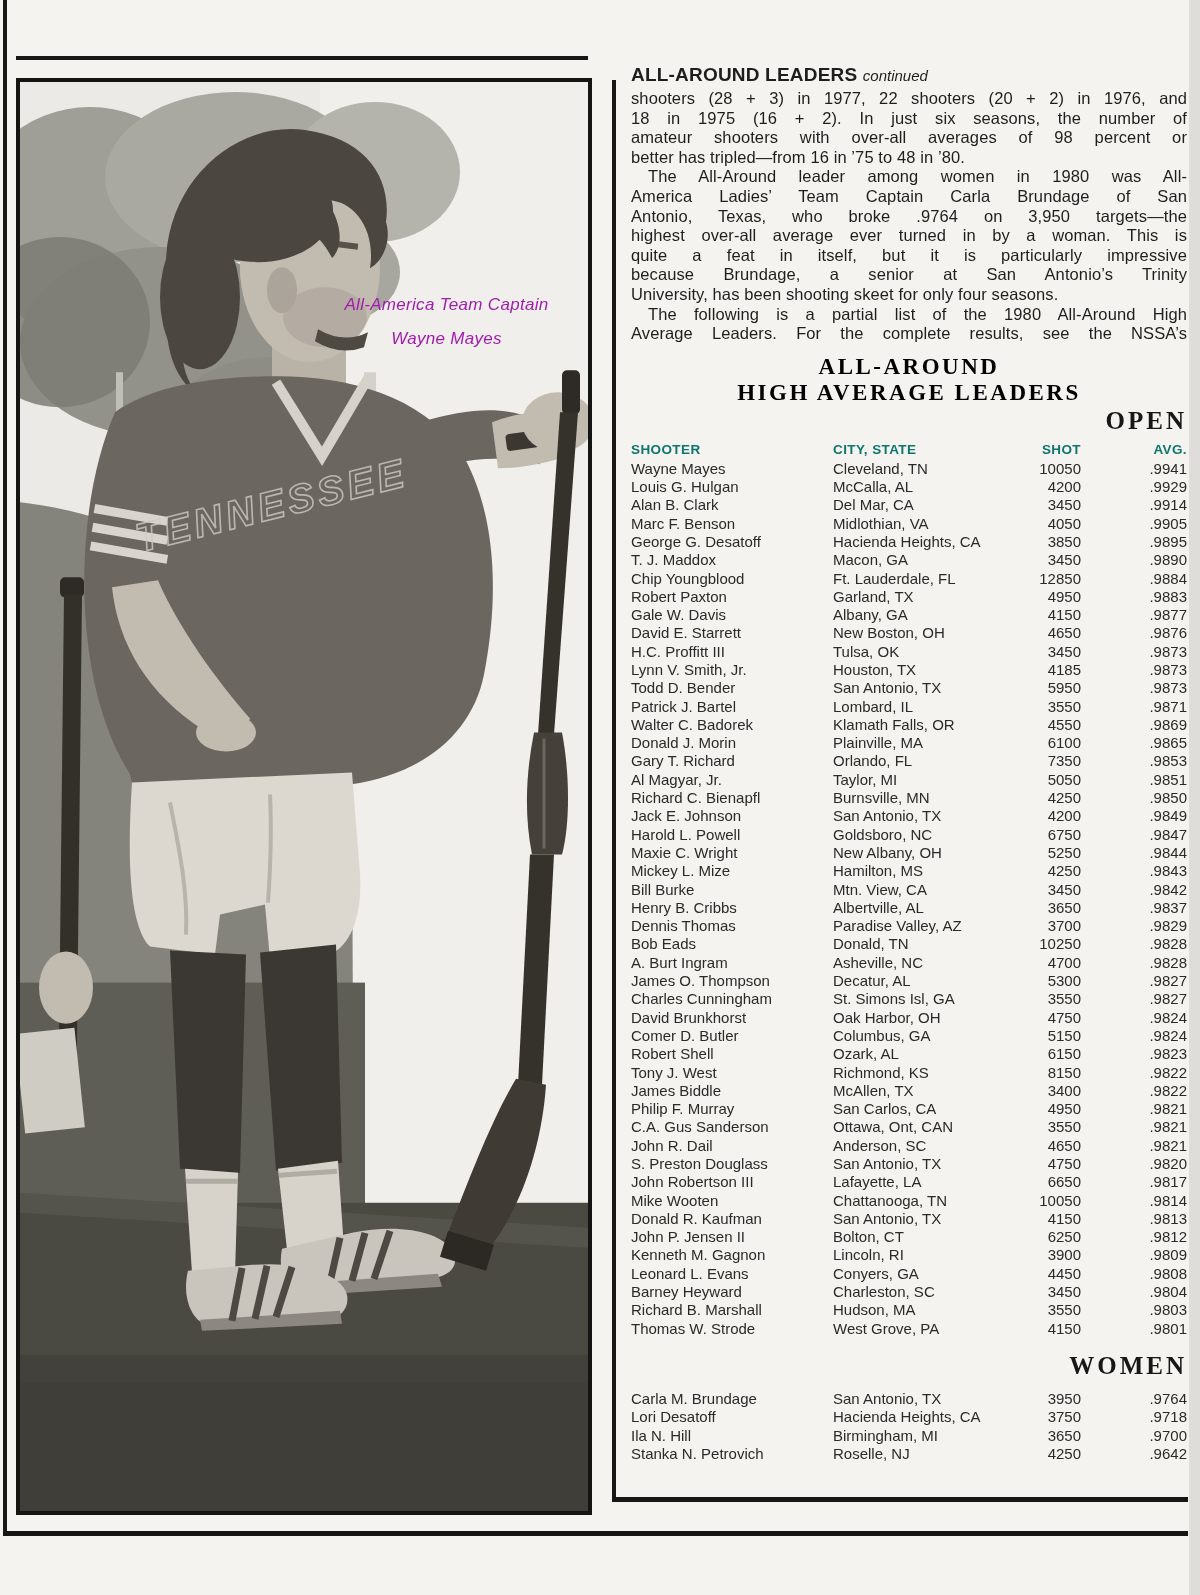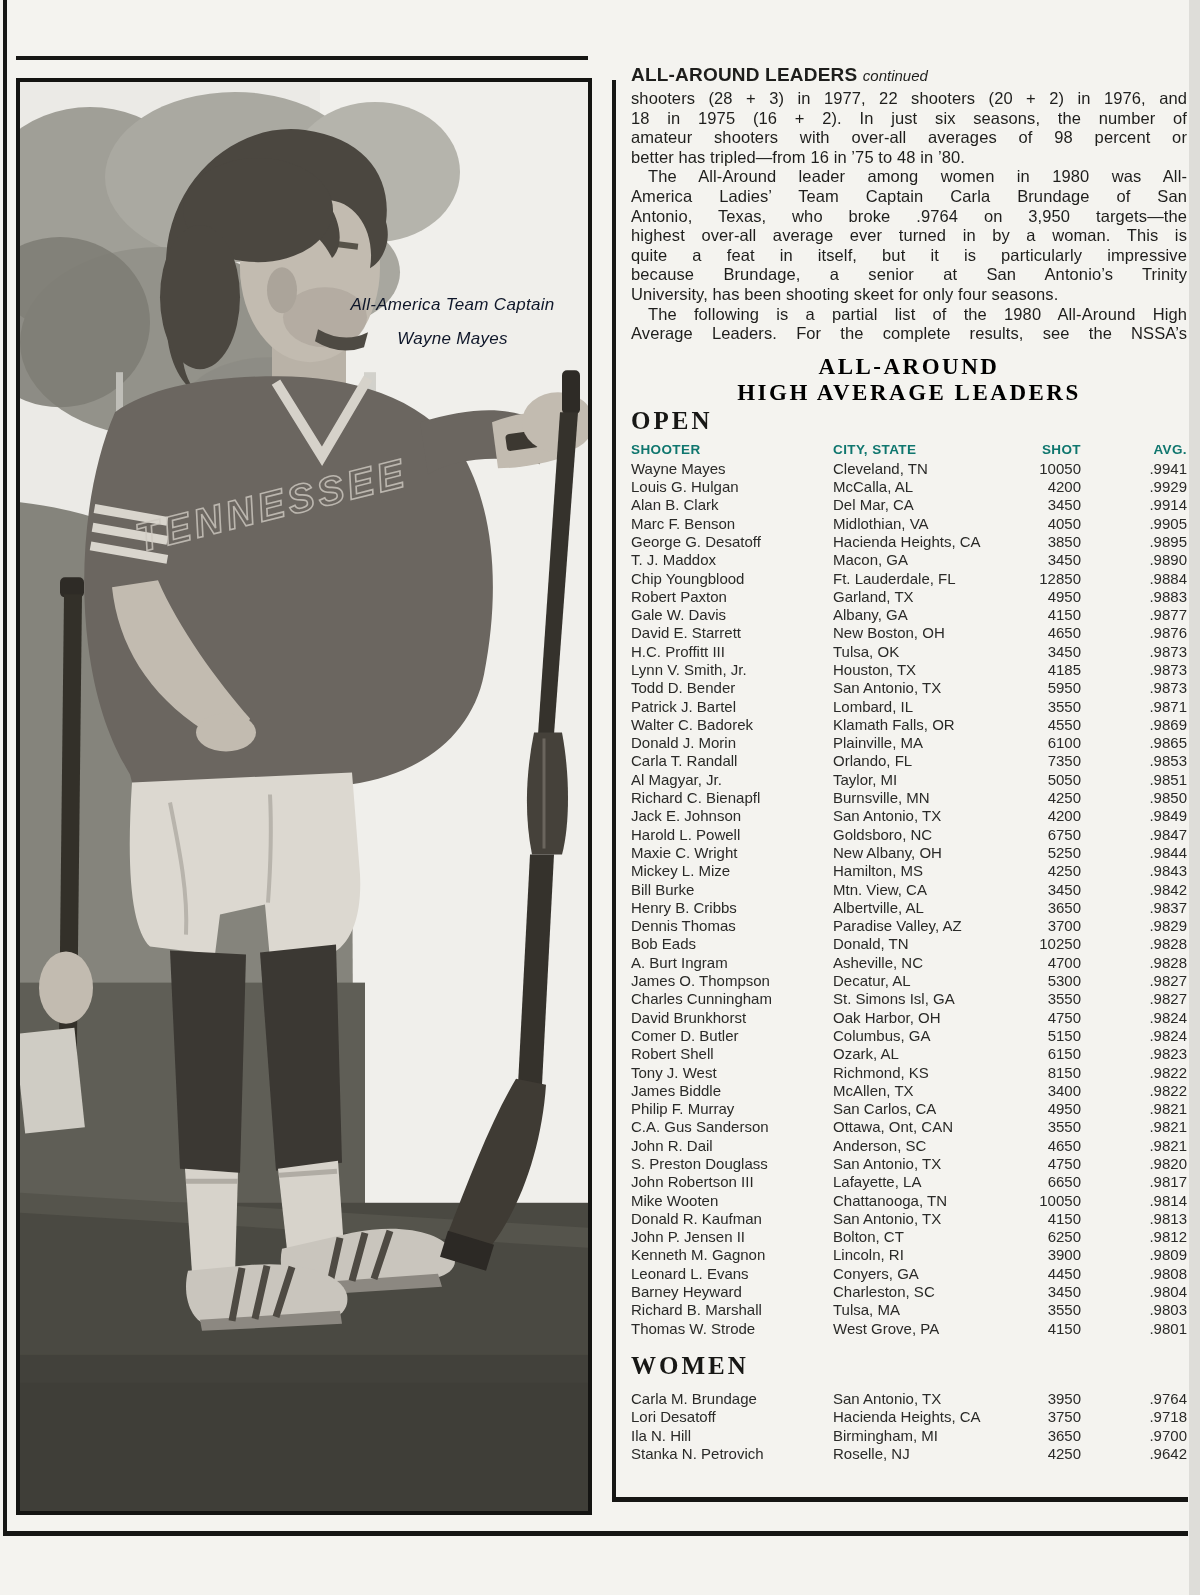--- a/index.html
+++ b/index.html
@@ -4,37 +4,37 @@
 <style>
   html,body{margin:0;padding:0;background:#e9e8e4;}
   .page{position:relative;width:1200px;height:1595px;background:#f4f3ef;
         font-family:"Liberation Sans",sans-serif;color:#1e1e1c;overflow:hidden;margin:0 auto;}
   .left-edge{position:absolute;left:3px;top:0;width:4px;height:1536px;background:#161614;}
   .right-edge{position:absolute;right:0;top:0;width:11px;height:100%;background:#deddd9;}
   .top-rule{position:absolute;left:16px;top:56px;width:572px;height:4px;background:#161614;}
   .photo{position:absolute;left:16px;top:78px;width:576px;height:1437px;margin:0;
          border:4px solid #141412;box-sizing:border-box;background:#ebeae6;}
   .photo svg{display:block;width:100%;height:100%;}
-  .caption{position:absolute;left:295px;top:206px;width:275px;text-align:center;
-           font-style:italic;font-size:17px;line-height:34px;color:#0f172a;letter-spacing:.3px;}
+  .caption{position:absolute;left:289px;top:206px;width:275px;text-align:center;
+           font-style:italic;font-size:17px;line-height:34px;color:#a21caf;letter-spacing:.3px;}
   .col-rule-v{position:absolute;left:612px;top:80px;width:4px;height:1422px;background:#161614;}
   .col-rule-h{position:absolute;left:612px;top:1497px;width:576px;height:5px;background:#161614;}
   .bottom-rule{position:absolute;left:3px;top:1531px;width:1185px;height:5px;background:#161614;}
   .column{position:absolute;left:631px;top:60px;width:556px;}
   .article-title{font-size:19px;font-weight:bold;margin:4px 0 3px;letter-spacing:.2px;}
   .article-title em{font-weight:normal;font-size:15px;letter-spacing:0;}
   .para{margin:0;}
   .pline{font-size:16.5px;line-height:19.6px;text-align:justify;text-align-last:justify;
          letter-spacing:.1px;white-space:normal;}
   .pline.last{text-align-last:left;}
   .pline.indent{text-indent:17px;}
   .serif-h{font-family:"Liberation Serif","DejaVu Serif",serif;font-weight:bold;text-align:center;
            margin:0;font-size:23px;line-height:26px;letter-spacing:2.5px;color:#000000;}
   .serif-h.first{margin-top:10px;}
-  .section-h{font-family:"Liberation Serif","DejaVu Serif",serif;font-weight:bold;text-align:left;
+  .section-h{font-family:"Liberation Serif","DejaVu Serif",serif;font-weight:bold;text-align:right;
              margin:1px 0 3px;font-size:25px;line-height:28px;letter-spacing:3px;color:#171715;}
   .section-h.women{margin:14px 0 10px;}
   .thead{display:grid;grid-template-columns:202px 1fr 92px 92px;font-weight:bold;
          font-size:13.5px;letter-spacing:.4px;padding:4px 0 3px;color:#0f766e;}
   .thead .h-shot{text-align:right;padding-right:14px;}
   .thead .h-avg{text-align:right;}
   .trow{display:grid;grid-template-columns:202px 1fr 92px 92px;font-size:15px;
         height:18.3px;line-height:18.3px;white-space:nowrap;color:#29292Ə7;color:#2a2a28;}
   .c-shot{text-align:right;padding-right:14px;}
   .c-avg{text-align:right;}
@@ -288,21 +288,21 @@
           <span class="c-shot">4550</span>
           <span class="c-avg">.9869</span>
         </div>
         <div class="trow">
           <span class="c-shooter">Donald J. Morin</span>
           <span class="c-city">Plainville, MA</span>
           <span class="c-shot">6100</span>
           <span class="c-avg">.9865</span>
         </div>
         <div class="trow">
-          <span class="c-shooter">Carla T. Randall</span>
+          <span class="c-shooter">Gary T. Richard</span>
           <span class="c-city">Orlando, FL</span>
           <span class="c-shot">7350</span>
           <span class="c-avg">.9853</span>
         </div>
         <div class="trow">
           <span class="c-shooter">Al Magyar, Jr.</span>
           <span class="c-city">Taylor, MI</span>
           <span class="c-shot">5050</span>
           <span class="c-avg">.9851</span>
         </div>
@@ -469,21 +469,21 @@
           <span class="c-avg">.9808</span>
         </div>
         <div class="trow">
           <span class="c-shooter">Barney Heyward</span>
           <span class="c-city">Charleston, SC</span>
           <span class="c-shot">3450</span>
           <span class="c-avg">.9804</span>
         </div>
         <div class="trow">
           <span class="c-shooter">Richard B. Marshall</span>
-          <span class="c-city">Tulsa, MA</span>
+          <span class="c-city">Hudson, MA</span>
           <span class="c-shot">3550</span>
           <span class="c-avg">.9803</span>
         </div>
         <div class="trow">
           <span class="c-shooter">Thomas W. Strode</span>
           <span class="c-city">West Grove, PA</span>
           <span class="c-shot">4150</span>
           <span class="c-avg">.9801</span>
         </div>
       </div>

